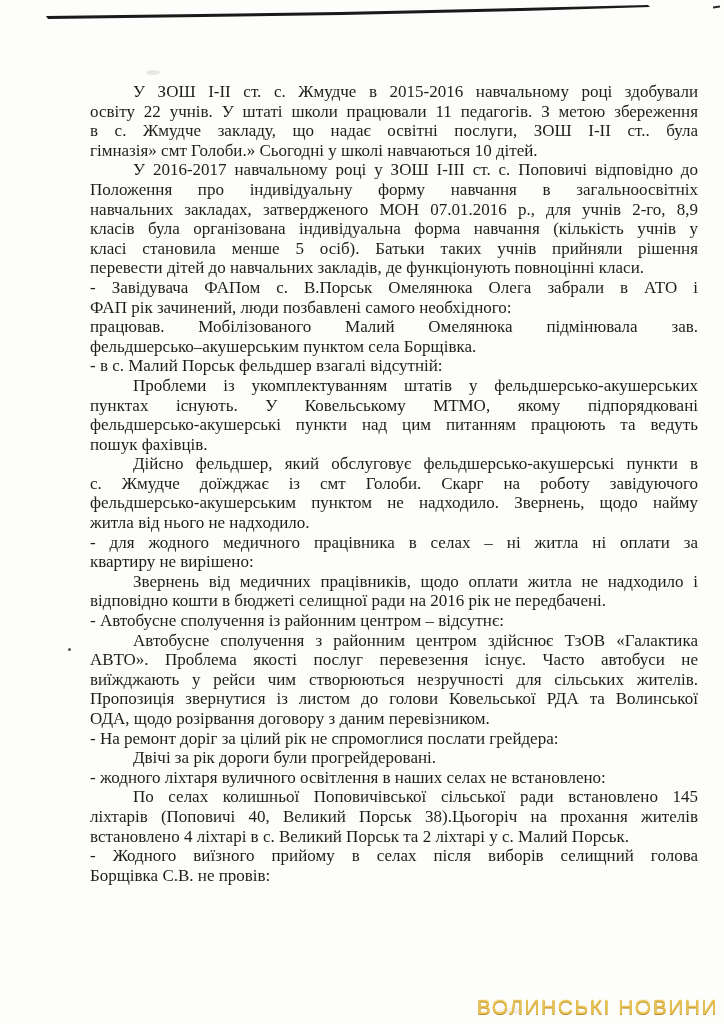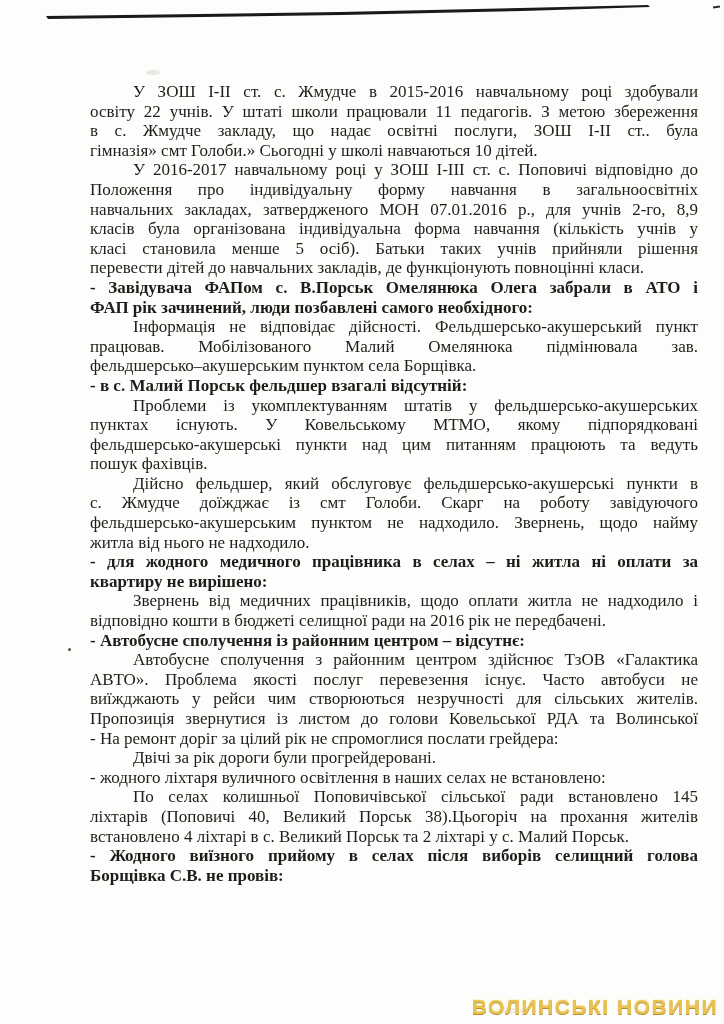--- a/index.html
+++ b/index.html
@@ -25,40 +25,40 @@
     color: #1d1d1b;
   }
   .line {
     font-size: 17px;
     line-height: 19.6px;
     height: 19.6px;
     white-space: normal;
     overflow: visible;
   }
   .line.just { text-align: justify; text-align-last: justify; }
-  .line.bold { font-weight: 700; }
+  .line.bold { font-weight: 400; }
   .line.indent { padding-left: 43px; }
   .dot-artifact {
     position: absolute; left: 68px; top: 648px;
     width: 3px; height: 3px; background: #55504a; border-radius: 50%;
   }
   .smudge {
     position: absolute; left: 146px; top: 70px;
     width: 14px; height: 5px; background: #e9e7e2; border-radius: 50%;
   }
   .smudge2 {
     position: absolute; left: 498px; top: 1008px;
     width: 26px; height: 6px; background: #f1efe9; border-radius: 50%;
   }
   .watermark {
     position: absolute;
     right: 6px;
     bottom: 5px;
     font-family: "Liberation Sans", "DejaVu Sans", sans-serif;
-    font-weight: 700;
+    font-weight: 400;
     font-size: 21px;
     letter-spacing: 1.5px;
     white-space: nowrap;
   }
 </style>
 </head>
 <body>
 
 <div class="page">
 
@@ -76,41 +76,41 @@
       <div class="line just">в с. Жмудче закладу, що надає освітні послуги, ЗОШ І-ІІ ст.. була</div>
       <div class="line">гімназія» смт Голоби.» Сьогодні у школі навчаються 10 дітей.</div>
       <div class="line just indent">У 2016-2017 навчальному році у ЗОШ І-ІІІ ст. с. Поповичі відповідно до</div>
       <div class="line just">Положення про індивідуальну форму навчання в загальноосвітніх</div>
       <div class="line just">навчальних закладах, затвердженого МОН 07.01.2016 р., для учнів 2-го, 8,9</div>
       <div class="line just">класів була організована індивідуальна форма навчання (кількість учнів у</div>
       <div class="line just">класі становила менше 5 осіб). Батьки таких учнів прийняли рішення</div>
       <div class="line">перевести дітей до навчальних закладів, де функціонують повноцінні класи.</div>
       <div class="line just bold">- Завідувача ФАПом с. В.Порськ Омелянюка Олега забрали в АТО і</div>
       <div class="line bold">ФАП рік зачинений, люди позбавлені самого необхідного:</div>
-      <div class="line just indent">Інформація не відповідає дійсності. Фельдшерсько-акушерський пункт</div>
       <div class="line just">працював. Мобілізованого Малий Омелянюка підмінювала зав.</div>
       <div class="line">фельдшерсько–акушерським пунктом села Борщівка.</div>
       <div class="line bold">- в с. Малий Порськ фельдшер взагалі відсутній:</div>
       <div class="line just indent">Проблеми із укомплектуванням штатів у фельдшерсько-акушерських</div>
       <div class="line just">пунктах існують. У Ковельському МТМО, якому підпорядковані</div>
       <div class="line just">фельдшерсько-акушерські пункти над цим питанням працюють та ведуть</div>
       <div class="line">пошук фахівців.</div>
       <div class="line just indent">Дійсно фельдшер, який обслуговує фельдшерсько-акушерські пункти в</div>
       <div class="line just">с. Жмудче доїжджає із смт Голоби. Скарг на роботу завідуючого</div>
       <div class="line just">фельдшерсько-акушерським пунктом не надходило. Звернень, щодо найму</div>
       <div class="line">житла від нього не надходило.</div>
       <div class="line just bold">- для жодного медичного працівника в селах – ні житла ні оплати за</div>
       <div class="line bold">квартиру не вирішено:</div>
       <div class="line just indent">Звернень від медичних працівників, щодо оплати житла не надходило і</div>
       <div class="line">відповідно кошти в бюджеті селищної ради на 2016 рік не передбачені.</div>
       <div class="line bold">- Автобусне сполучення із районним центром – відсутнє:</div>
       <div class="line just indent">Автобусне сполучення з районним центром здійснює ТзОВ «Галактика</div>
       <div class="line just">АВТО». Проблема якості послуг перевезення існує. Часто автобуси не</div>
       <div class="line just">виїжджають у рейси чим створюються незручності для сільських жителів.</div>
       <div class="line just">Пропозиція звернутися із листом до голови Ковельської РДА та Волинської</div>
+      <div class="line">ОДА, щодо розірвання договору з даним перевізником.</div>
       <div class="line">- На ремонт доріг за цілий рік не спромоглися послати грейдера:</div>
       <div class="line indent">Двічі за рік дороги були прогрейдеровані.</div>
       <div class="line">- жодного ліхтаря вуличного освітлення в наших селах не встановлено:</div>
       <div class="line just indent">По селах колишньої Поповичівської сільської ради встановлено 145</div>
       <div class="line just">ліхтарів (Поповичі 40, Великий Порськ 38).Цьогоріч на прохання жителів</div>
       <div class="line">встановлено 4 ліхтарі в с. Великий Порськ та 2 ліхтарі у с. Малий Порськ.</div>
       <div class="line just bold">- Жодного виїзного прийому в селах після виборів селищний голова</div>
       <div class="line bold">Борщівка С.В. не провів:</div>
     </div>
 

